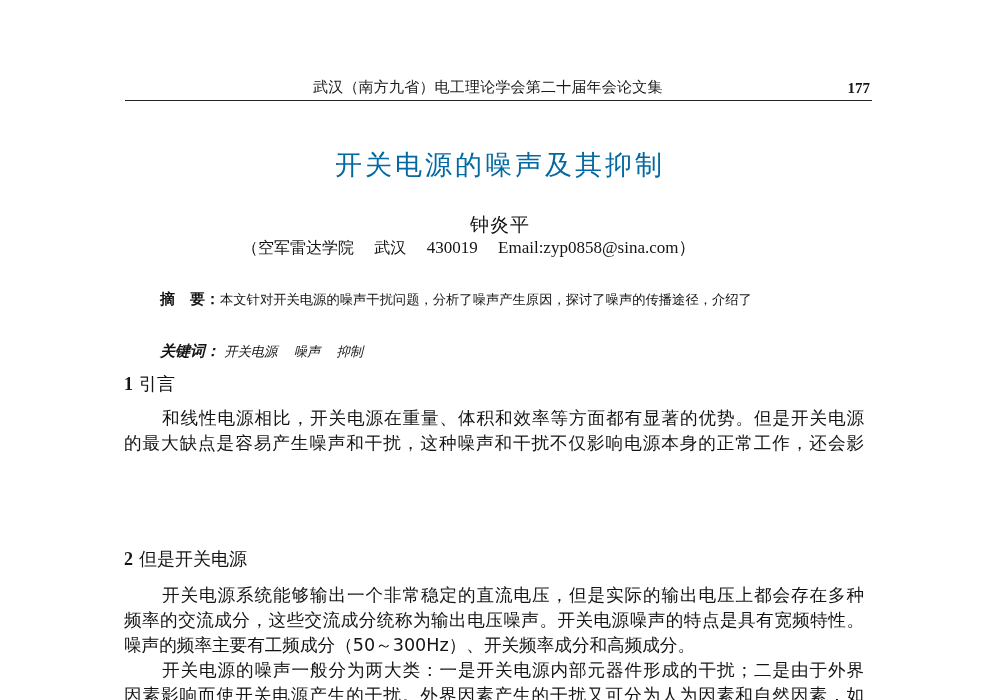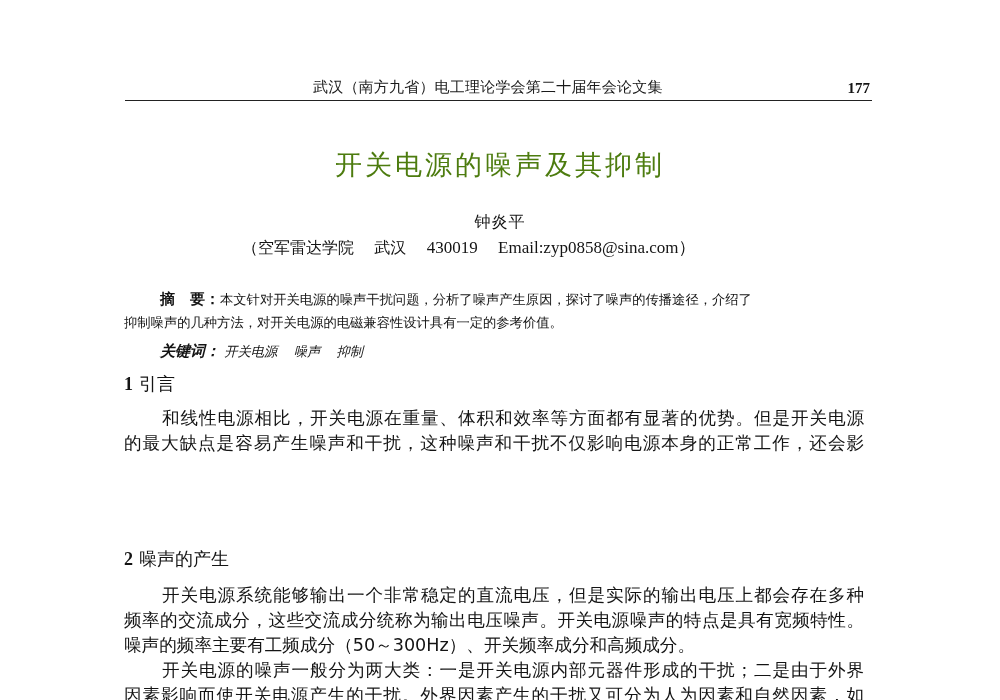--- a/index.html
+++ b/index.html
@@ -48,29 +48,29 @@
     }
     .title {
       position: absolute;
       left: 0;
       width: 1000px;
       top: 147px;
       text-align: center;
       font-size: 27px;
       letter-spacing: 3px;
       font-family: "DejaVu Sans", sans-serif;
-      color: #4d7c0f;
+      color: #0369a1;
     }
     .author {
       position: absolute;
       left: 0;
       width: 1000px;
       top: 212px;
       text-align: center;
-      font-size: 16px;
+      font-size: 19px;
       letter-spacing: 1px;
       font-family: "DejaVu Sans", sans-serif;
     }
     .affiliation {
       position: absolute;
       left: 242px;
       top: 236px;
       font-size: 16px;
       white-space: nowrap;
       font-family: "DejaVu Sans", sans-serif;
@@ -164,43 +164,40 @@
     <span>（空军雷达学院</span>&nbsp;&nbsp;&nbsp;
     <span>武汉</span>&nbsp;&nbsp;&nbsp;
     <span class="en">430019</span>&nbsp;&nbsp;&nbsp;
     <span class="en">Email:zyp0858@sina.com）</span>
   </div>
 
   <div class="abstract">
     <div style="white-space:nowrap;">
       <span class="indent"></span><span class="label">摘　要：</span><span>本文针对开关电源的噪声干扰问题，分析了噪声产生原因，探讨了噪声的传播途径，介绍了</span>
     </div>
-    <div style="white-space:nowrap;">
-      <span>抑制噪声的几种方法，对开关电源的电磁兼容性设计具有一定的参考价值。</span>
-    </div>
   </div>
 
   <div class="keywords">
     <span class="label">关键词：</span>
     <span class="kw">开关电源</span>
     <span class="kw">噪声</span>
     <span class="kw">抑制</span>
   </div>
 
   <div class="section-heading" style="top:372px;">
     <span class="num">1</span><span>引言</span>
   </div>
 
   <div class="para" style="top:406px;">
     <span class="line first">和线性电源相比，开关电源在重量、体积和效率等方面都有显著的优势。但是开关电源</span>
     <span class="line">的最大缺点是容易产生噪声和干扰，这种噪声和干扰不仅影响电源本身的正常工作，还会影</span>
   </div>
 
   <div class="section-heading" style="top:547px;">
-    <span class="num">2</span><span>噪声的产生</span>
+    <span class="num">2</span><span>但是开关电源</span>
   </div>
 
   <div class="para" style="top:583px;">
     <span class="line first">开关电源系统能够输出一个非常稳定的直流电压，但是实际的输出电压上都会存在多种</span>
     <span class="line">频率的交流成分，这些交流成分统称为输出电压噪声。开关电源噪声的特点是具有宽频特性。</span>
     <span class="line last">噪声的频率主要有工频成分（50～300Hz）、开关频率成分和高频成分。</span>
   </div>
 
   <div class="para" style="top:658px;">
     <span class="line first">开关电源的噪声一般分为两大类：一是开关电源内部元器件形成的干扰；二是由于外界</span>

